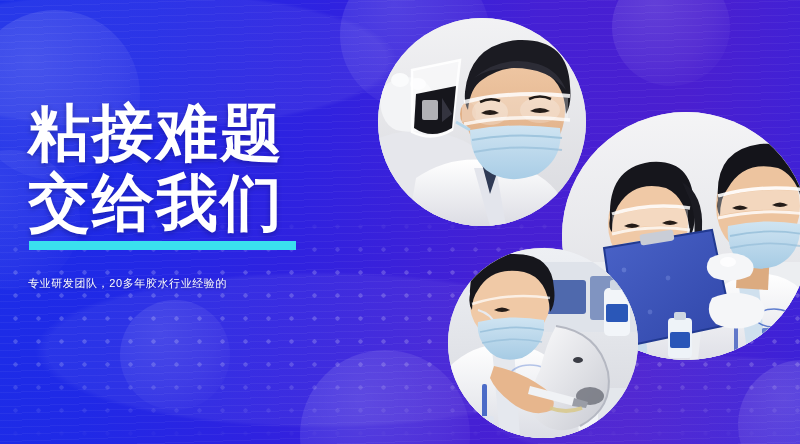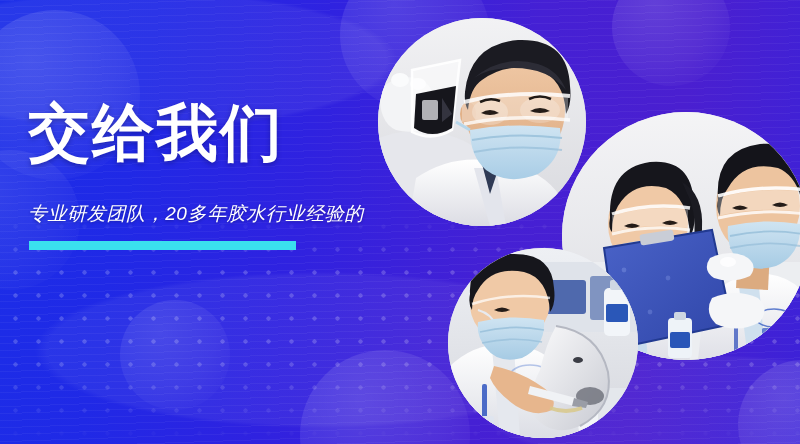--- a/index.html
+++ b/index.html
@@ -95,26 +95,25 @@
     height: 9px;
     background: #3ae0ee;
     z-index: -1;
   }
   .subtitle {
     margin-top: 30px;
   }
   .subtitle-line {
     display: block;
     color: #ffffff;
-    font-size: 19px;
+    font-size: 11px;
     line-height: 31px;
     letter-spacing: 0.6px;
     white-space: nowrap;
     text-shadow: 0 1px 3px rgba(10,10,70,0.4);
-    font-style: italic;
   }
 
   
   .photo {
     position: absolute;
     border-radius: 50%;
     overflow: hidden;
     background: #e9eaee;
   }
   .photo-top-right  { left: 378px; top: 18px;  width: 208px; height: 208px; z-index: 3; }
@@ -343,20 +342,21 @@
 
       <path d="M82 138 L128 150 L126 158 L80 146 Z" fill="#f0f2f5"></path>
       <path d="M126 150 L140 154 L138 160 L124 158 Z" fill="#9a9da6"></path>
 
       <path d="M102 160 Q118 166 134 160" stroke="#d8c88a" stroke-width="4" fill="none" opacity="0.85"></path>
     </svg>
   </div>
 
   <div class="text-block">
     <div style="position:relative;">
+      <span class="headline-line">粘接难题</span>
       <span class="underline-bar"></span>
       <span class="headline-line">交给我们</span>
     </div>
     <div class="subtitle">
       <span class="subtitle-line">专业研发团队，20多年胶水行业经验的</span>
     </div>
   </div>
 
 </div>
 

